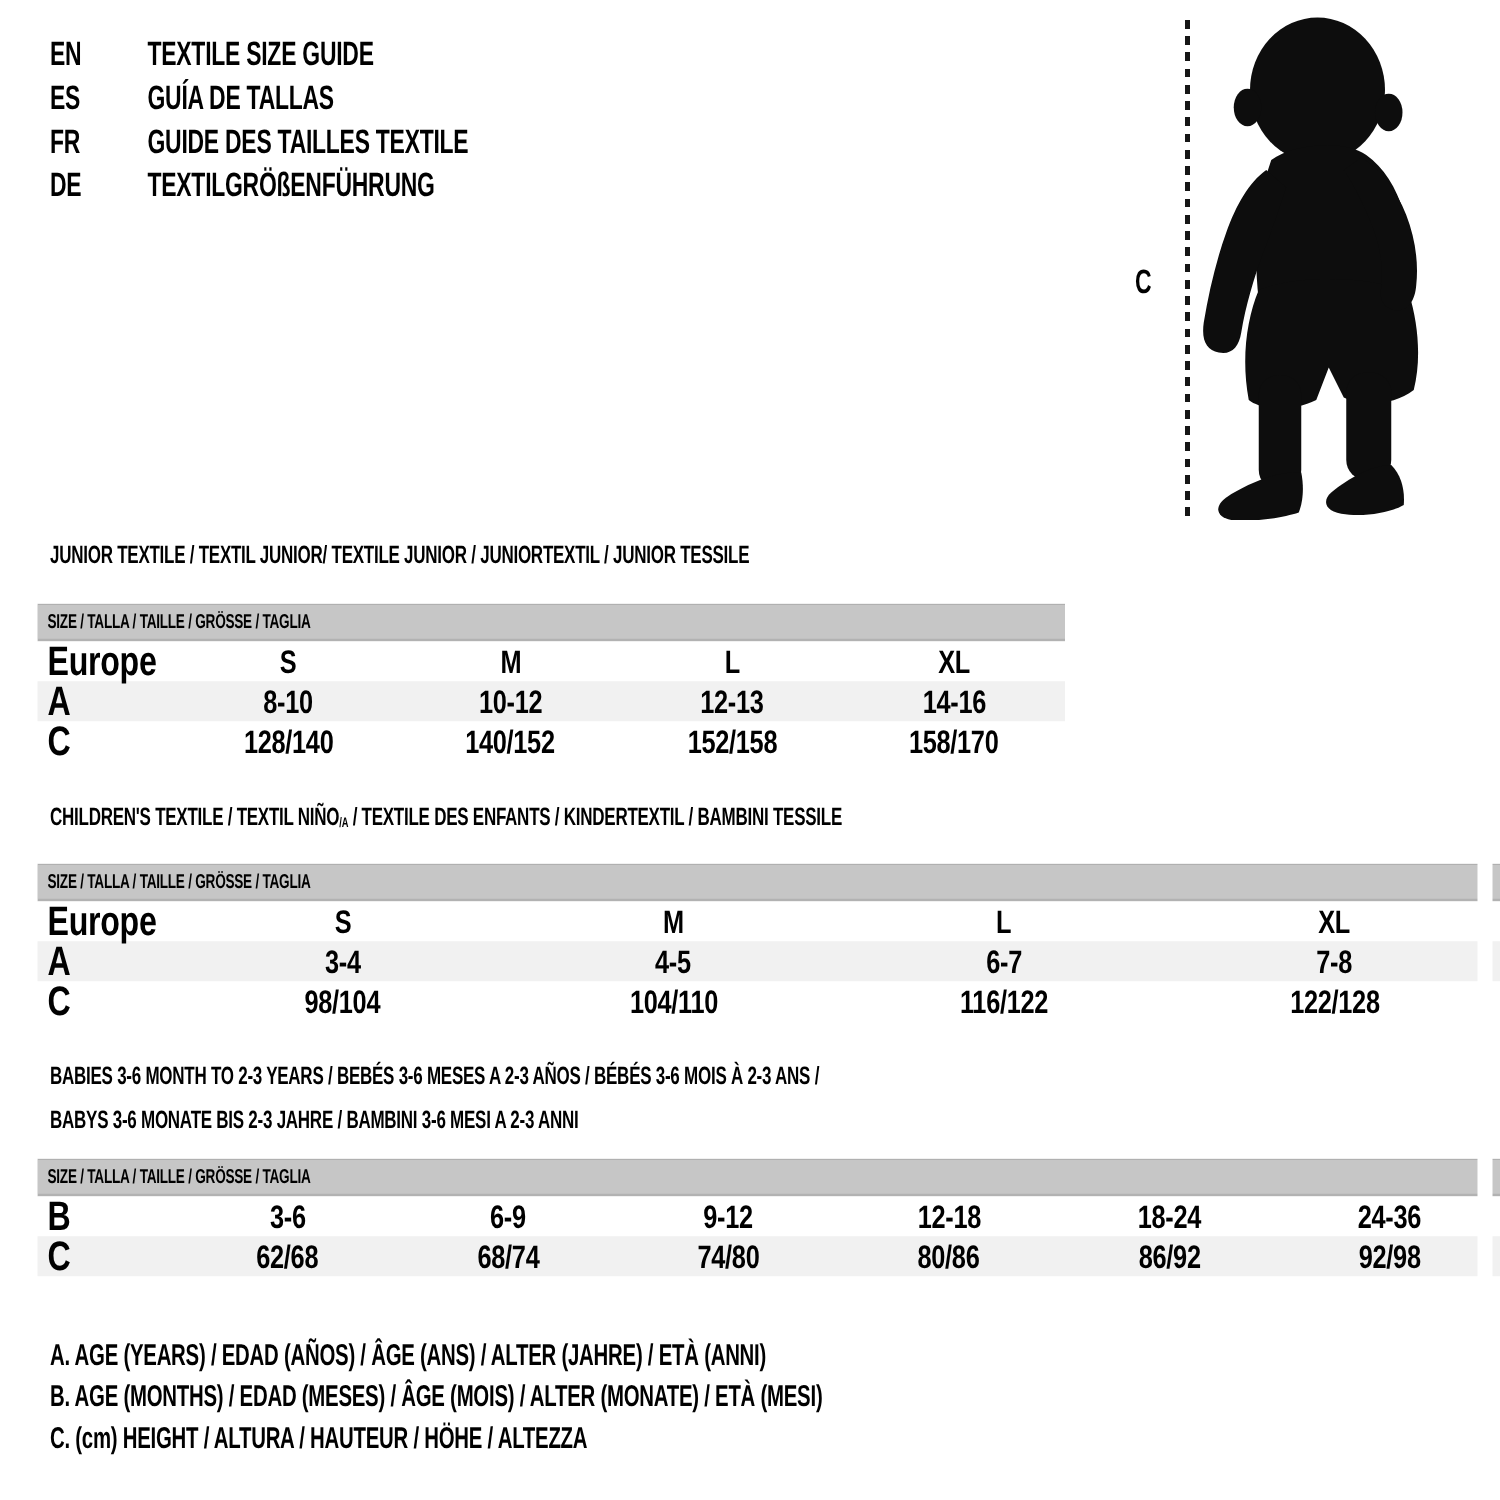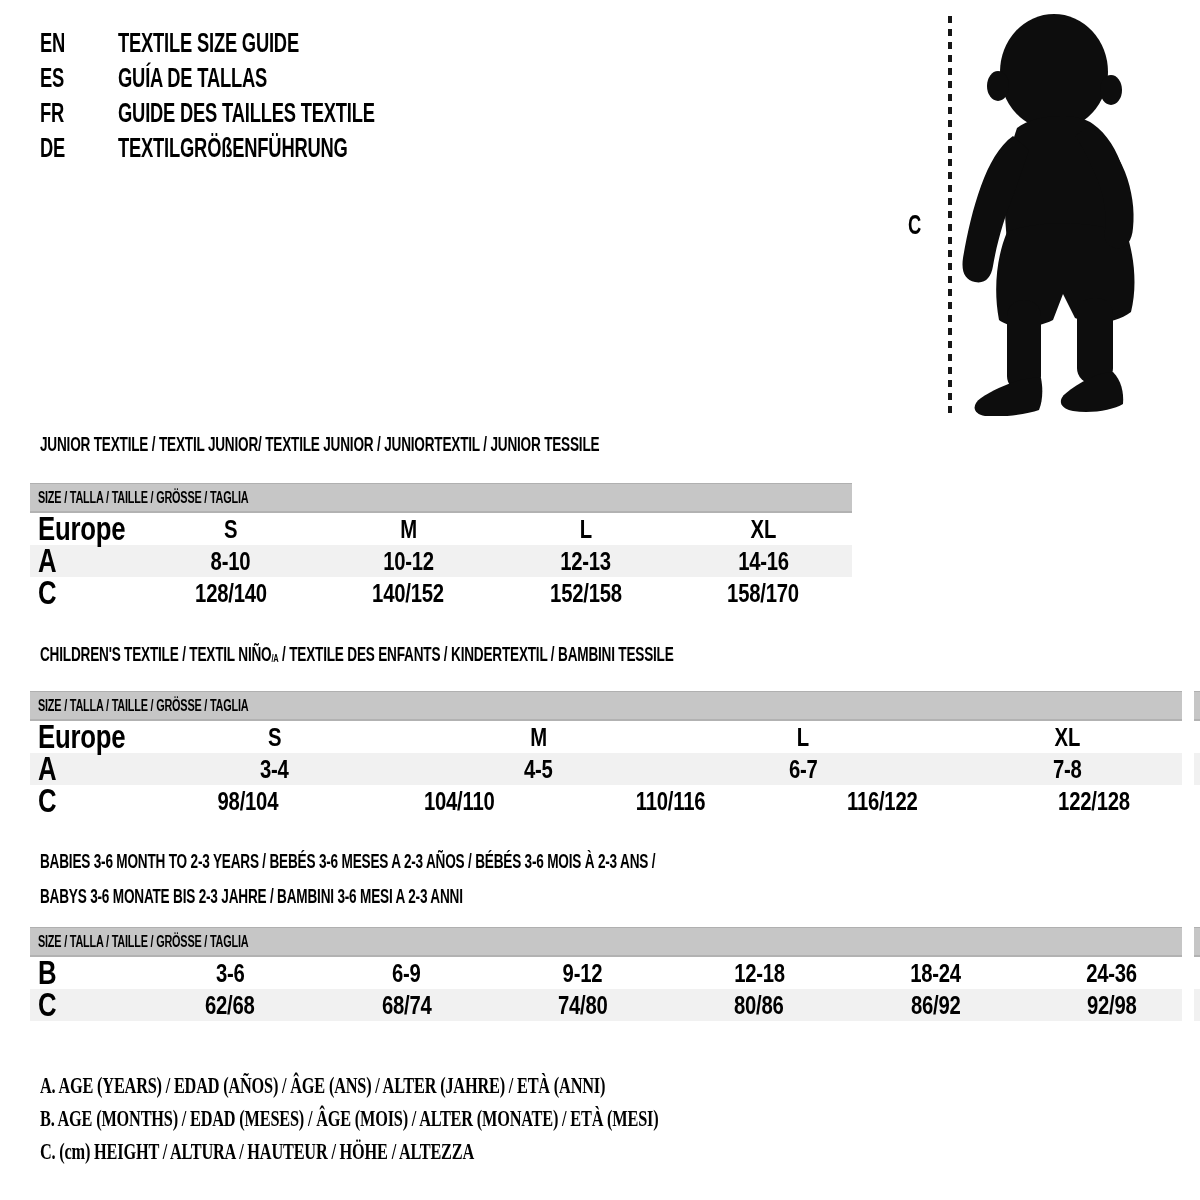--- a/index.html
+++ b/index.html
@@ -64,21 +64,21 @@
   .trow{display:flex;height:32px;line-height:32px;font-size:26px;}
   .trow.alt{background:#f1f1f1;}
   .lab{width:112px;padding-left:8px;box-sizing:border-box;text-align:left;font-size:33px;}
   .cell{flex:1;text-align:center;}
   .lab .cnd-n{transform-origin:0 50%;}
 
   
   .gap-strip{position:absolute;left:1182px;top:688px;width:12px;height:335px;background:#ffffff;z-index:5;}
 
   
-  .legend-line{position:absolute;left:40px;font-size:24px;line-height:28px;font-family:Liberation Serif, serif;}
+  .legend-line{position:absolute;left:40px;font-size:24px;line-height:28px;}
   .legend-a{top:1071px;}
   .legend-b{top:1104px;}
   .legend-c{top:1137px;}
 </style>
 </head>
 <body>
 
 <div class="page">
 
   <div class="lang-block">
@@ -158,21 +158,20 @@
       <span class="lab"><span class="cnd-n">A</span></span>
       <span class="cell"><span class="cnd-n">3-4</span></span>
       <span class="cell"><span class="cnd-n">4-5</span></span>
       <span class="cell"><span class="cnd-n">6-7</span></span>
       <span class="cell"><span class="cnd-n">7-8</span></span>
     </div>
     <div class="trow">
       <span class="lab"><span class="cnd-n">C</span></span>
       <span class="cell"><span class="cnd-n">98/104</span></span>
       <span class="cell"><span class="cnd-n">104/110</span></span>
-      <span class="cell"><span class="cnd-n">110/116</span></span>
       <span class="cell"><span class="cnd-n">116/122</span></span>
       <span class="cell"><span class="cnd-n">122/128</span></span>
     </div>
   </div>
 
   <div class="section-title title-babies-1">
     <span class="cnd">BABIES 3-6 MONTH TO 2-3 YEARS / BEBÉS 3-6 MESES A 2-3 AÑOS / BÉBÉS 3-6 MOIS À 2-3 ANS /</span>
   </div>
   <div class="section-title title-babies-2">
     <span class="cnd">BABYS 3-6 MONATE BIS 2-3 JAHRE / BAMBINI 3-6 MESI A 2-3 ANNI</span>

